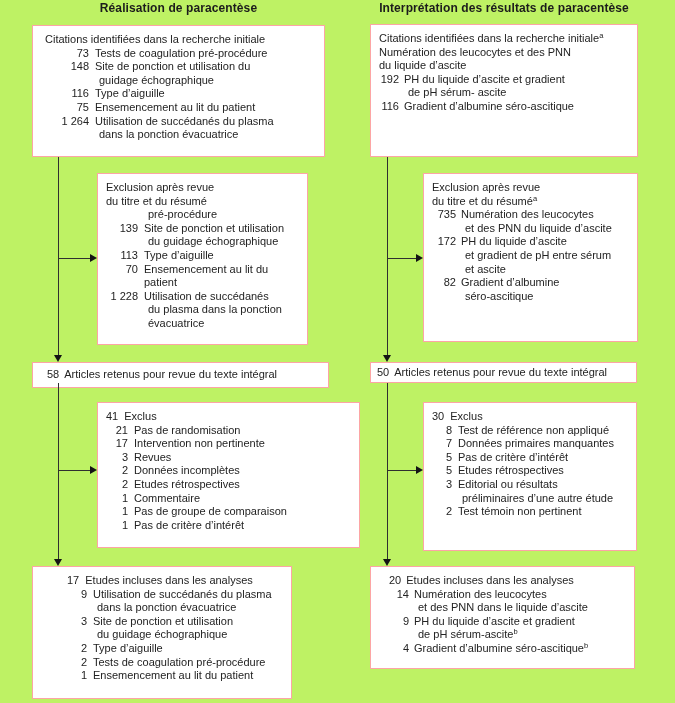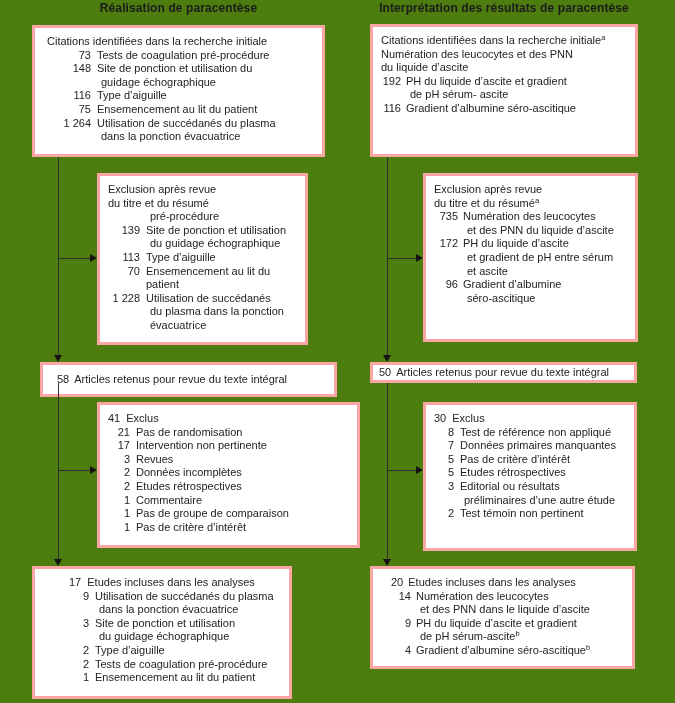--- a/index.html
+++ b/index.html
@@ -1,25 +1,25 @@
 <!DOCTYPE html>
 <html><head>
 <meta charset="utf-8">
 <style>
   html,body{margin:0;padding:0;background:#ffffff;}
   .canvas{
-    position:relative;width:675px;height:703px;background:#4d7c0f;overflow:hidden;
+    position:relative;width:675px;height:703px;background:#bef264;overflow:hidden;
     font-family:"Liberation Sans","DejaVu Sans",sans-serif;color:#232323;
   }
   .col-title{
     position:absolute;top:1px;font-size:12px;font-weight:bold;color:#1c1c1c;
     text-align:center;letter-spacing:0.1px;
   }
   .box{
-    position:absolute;box-sizing:border-box;border:3px solid #fca5a5;background:#ffffff;
+    position:absolute;box-sizing:border-box;border:1px solid #fca5a5;background:#ffffff;
     font-size:11px;line-height:13.6px;
     padding:7px 8px 6px var(--pad,8px);
     --numw:20px;--gap:5px;
   }
   .box.single{display:flex;align-items:center;padding-top:0;padding-bottom:0;}
   .row{display:flex;}
   .row .n{flex:0 0 var(--numw);text-align:right;padding-right:var(--gap);white-space:pre;}
   .row.lead .n{flex:0 0 auto;width:auto;text-align:left;padding-right:var(--gap);}
   .row.cont .t{padding-left:4px;}
   .row .t sup{font-size:7.5px;line-height:0;vertical-align:4px;}
@@ -118,21 +118,21 @@
       </div>
       <div class="row cont">
         <span class="n"></span>
         <span class="t">du plasma dans la ponction</span>
       </div>
       <div class="row cont">
         <span class="n"></span>
         <span class="t">évacuatrice</span>
       </div>
     </div>
-  <div class="box b-l3 single" style="left:40px;top:362px;width:297px;height:35px;">
+  <div class="box b-l3 single" style="left:32px;top:362px;width:297px;height:26px;">
       <div class="row lead">
         <span class="n">58</span>
         <span class="t">Articles retenus pour revue du texte intégral</span>
       </div>
     </div>
   <div class="box b-l4" style="left:97px;top:402px;width:263px;height:146px;">
       <div class="row lead">
         <span class="n">41</span>
         <span class="t">Exclus</span>
       </div>
@@ -248,21 +248,21 @@
       </div>
       <div class="row cont">
         <span class="n"></span>
         <span class="t">et gradient de pH entre sérum</span>
       </div>
       <div class="row cont">
         <span class="n"></span>
         <span class="t">et ascite</span>
       </div>
       <div class="row item">
-        <span class="n">96</span>
+        <span class="n">82</span>
         <span class="t">Gradient d’albumine</span>
       </div>
       <div class="row cont">
         <span class="n"></span>
         <span class="t">séro-ascitique</span>
       </div>
     </div>
   <div class="box b-r3 single" style="left:370px;top:362px;width:267px;height:21px;">
       <div class="row lead">
         <span class="n">50</span>

